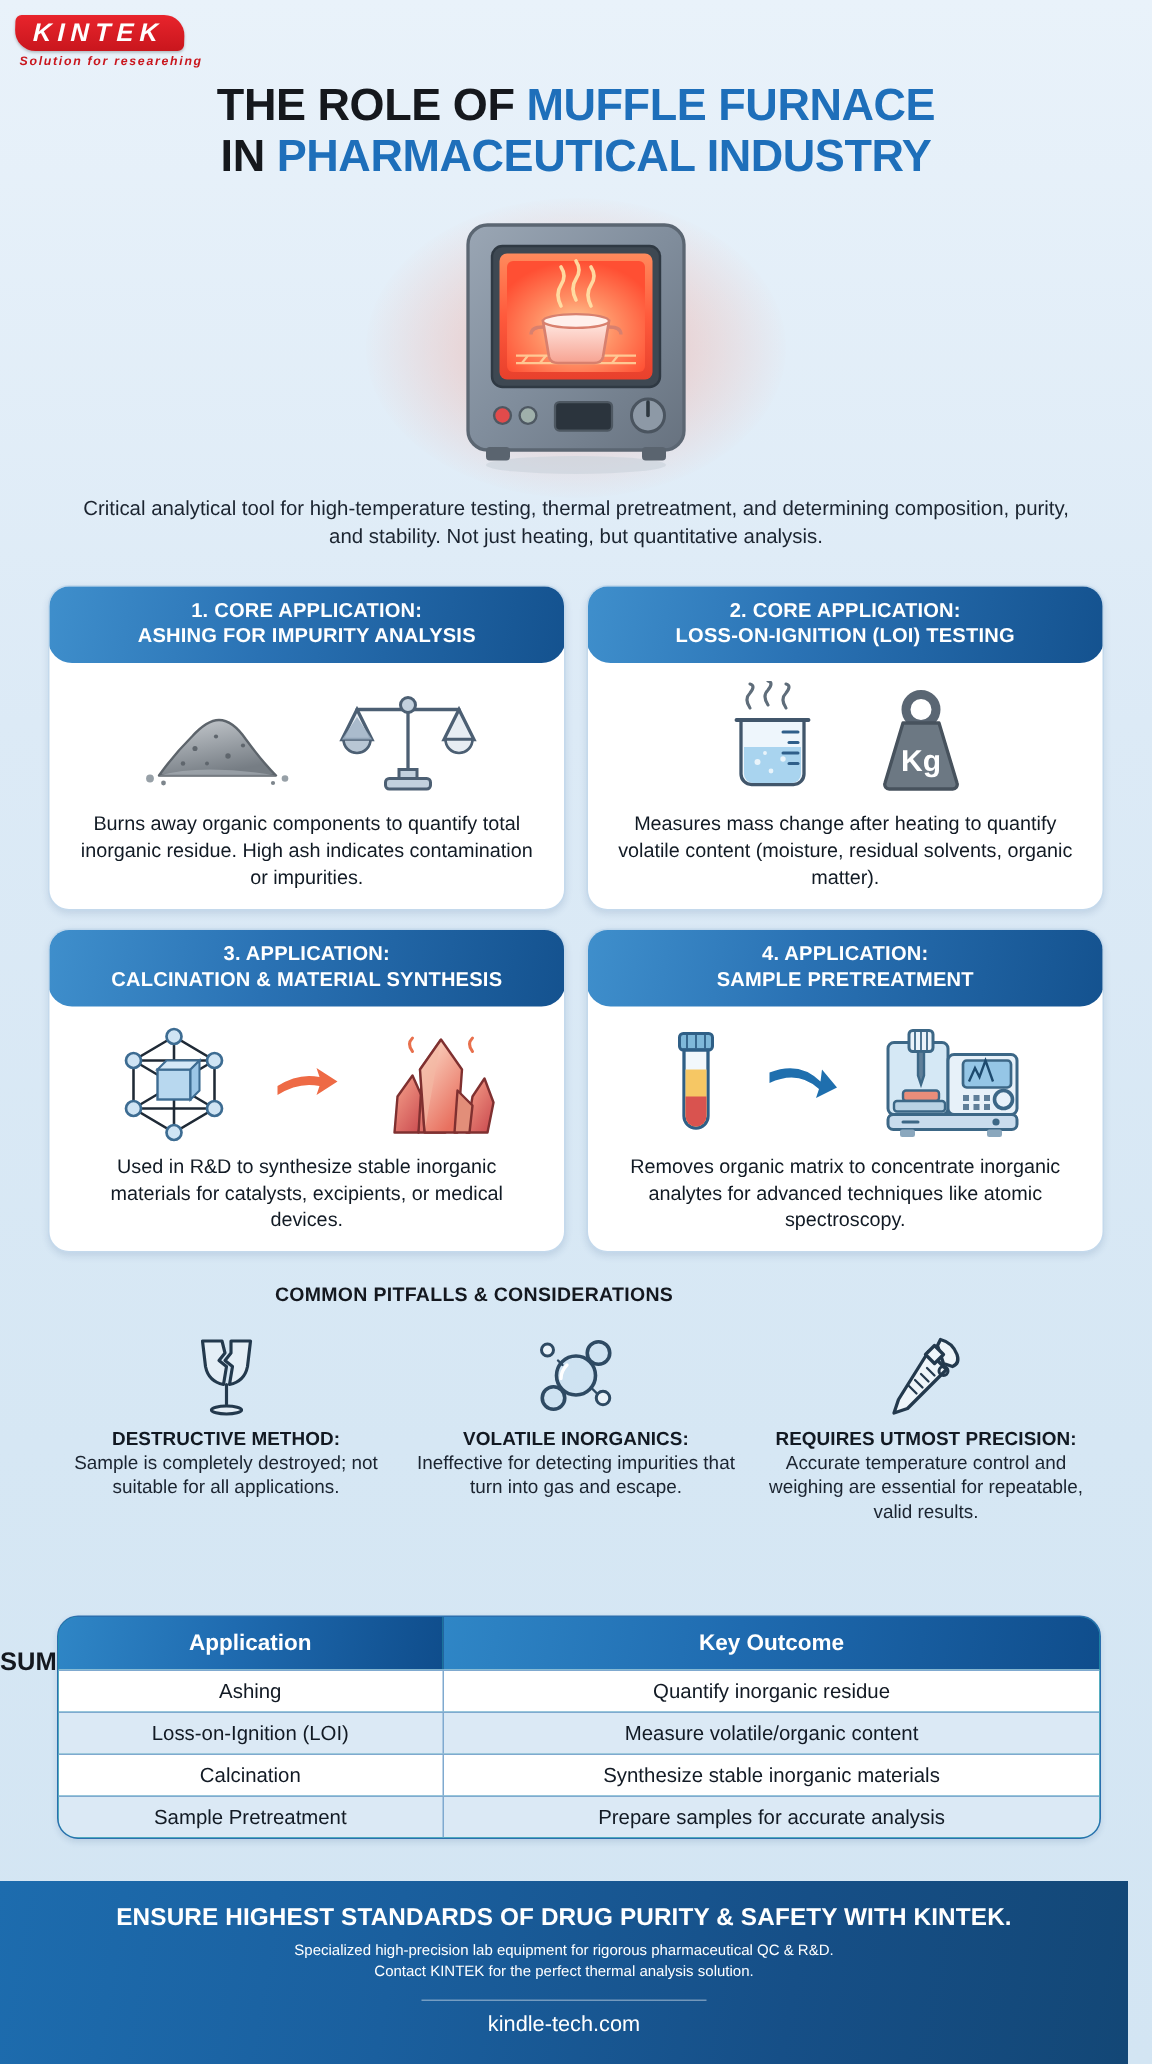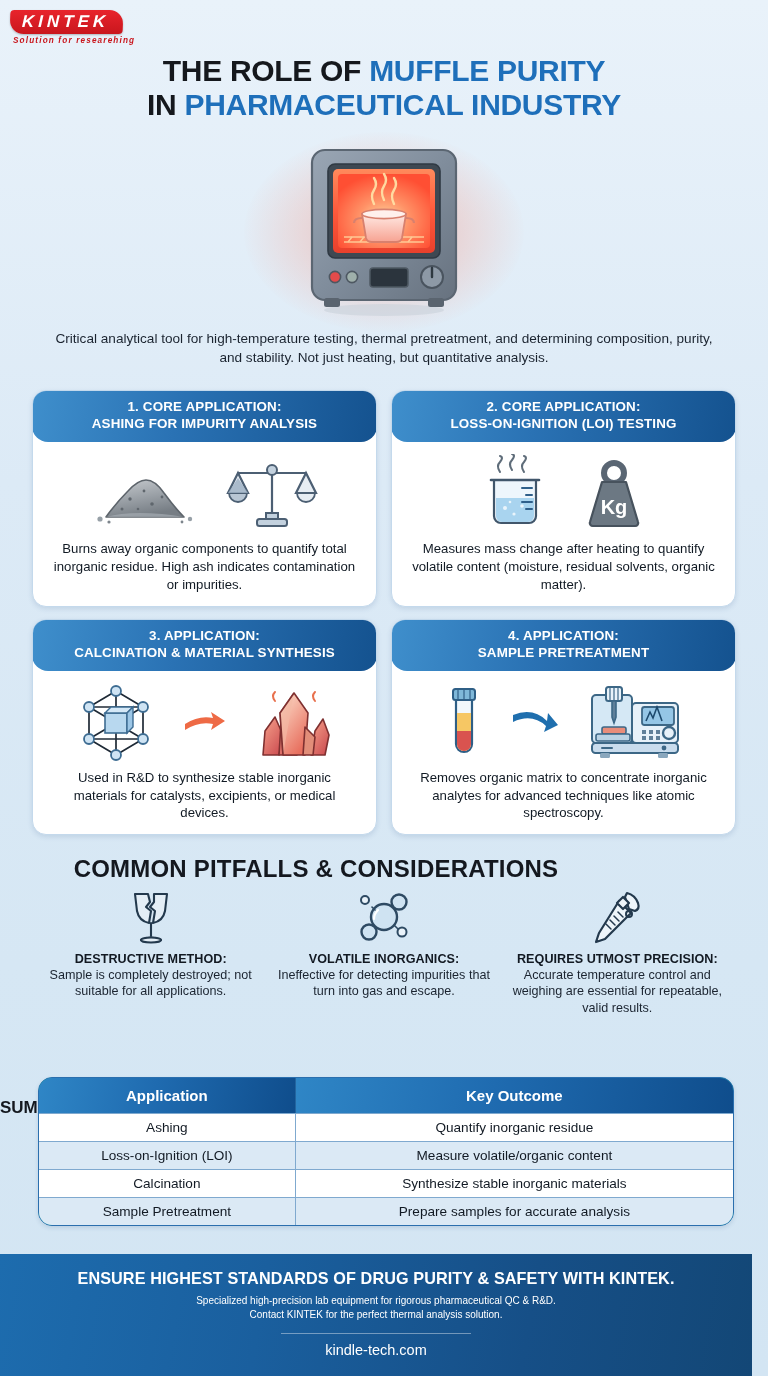--- a/index.html
+++ b/index.html
@@ -86,21 +86,21 @@
     gap: 26px; margin-top: 6px;
   }
   .card-text {
     text-align: center; font-size: 13.2px; line-height: 1.36;
     color: #111a24; padding: 4px 18px 0; font-weight: 500;
   }
 
   
   .pitfalls-title {
     position: absolute; top: 855px; left: 0; width: 632px; text-align: center;
-    font-size: 24px; font-weight: bold; color: #14181f; letter-spacing: .2px;
+    font-size: 13px; font-weight: bold; color: #14181f; letter-spacing: .2px;
   }
   .pitfalls { position: absolute; top: 888px; left: 34px; width: 700px; display: flex; }
   .pitfall { flex: 1; text-align: center; padding: 0 8px; }
   .pitfall-icon { height: 58px; display: flex; align-items: center; justify-content: center; }
   .pitfall-head {
     font-size: 12.6px; font-weight: bold; color: #121922; margin-top: 6px; letter-spacing: .05px;
   }
   .pitfall-body { font-size: 12.6px; color: #1b2430; line-height: 1.31; margin-top: 1px; }
 
   
@@ -144,21 +144,21 @@
 <body>
 
 <div class="logo-wrap">
   <div class="logo-badge">
     <div class="logo-text">KINTEK</div>
   </div>
   <div class="logo-tag">Solution for researehing</div>
 </div>
 
 <h1 class="title">
-  <span class="dark">THE ROLE OF </span><span class="blue">MUFFLE PURITY</span><br>
+  <span class="dark">THE ROLE OF </span><span class="blue">MUFFLE FURNACE</span><br>
   <span class="dark">IN </span><span class="blue">PHARMACEUTICAL INDUSTRY</span>
 </h1>
 
 <div class="hero">
   <div class="hero-glow"></div>
   <svg class="furnace-svg" width="180" height="176" viewBox="0 0 180 176">
     <defs>
       <linearGradient id="body" x1="0" y1="0" x2="1" y2="1">
         <stop offset="0" stop-color="#9aa6b4"></stop>
           <stop offset="0.5" stop-color="#808d9c"></stop>

